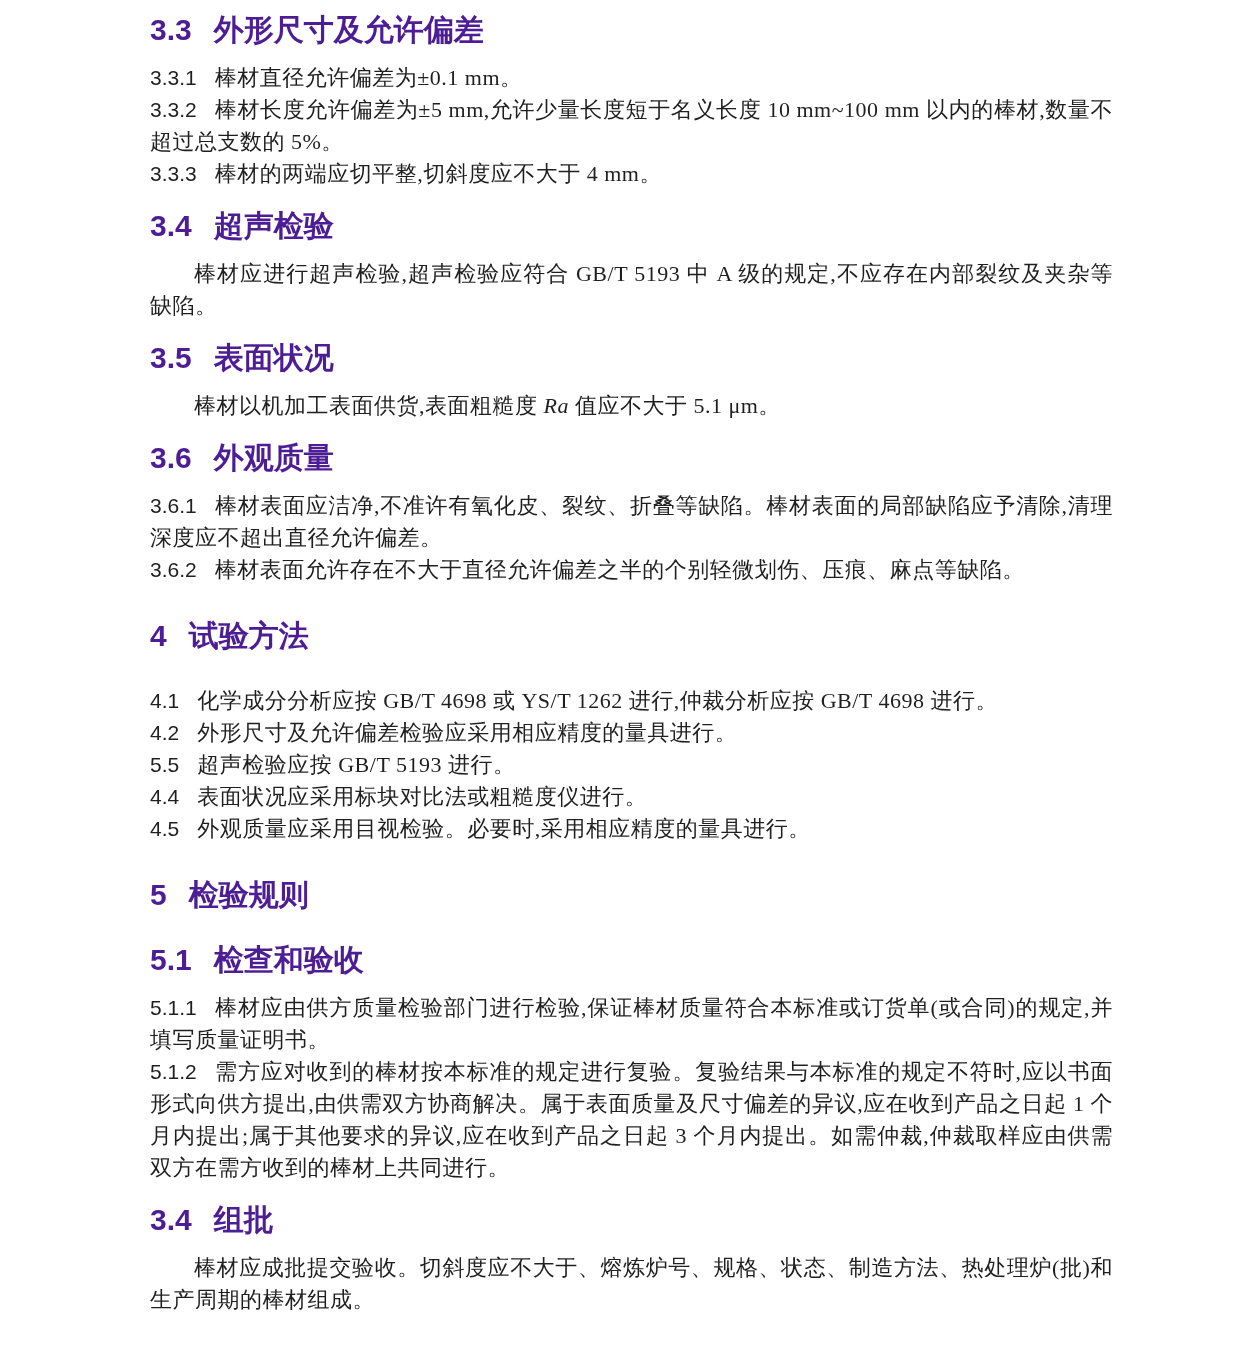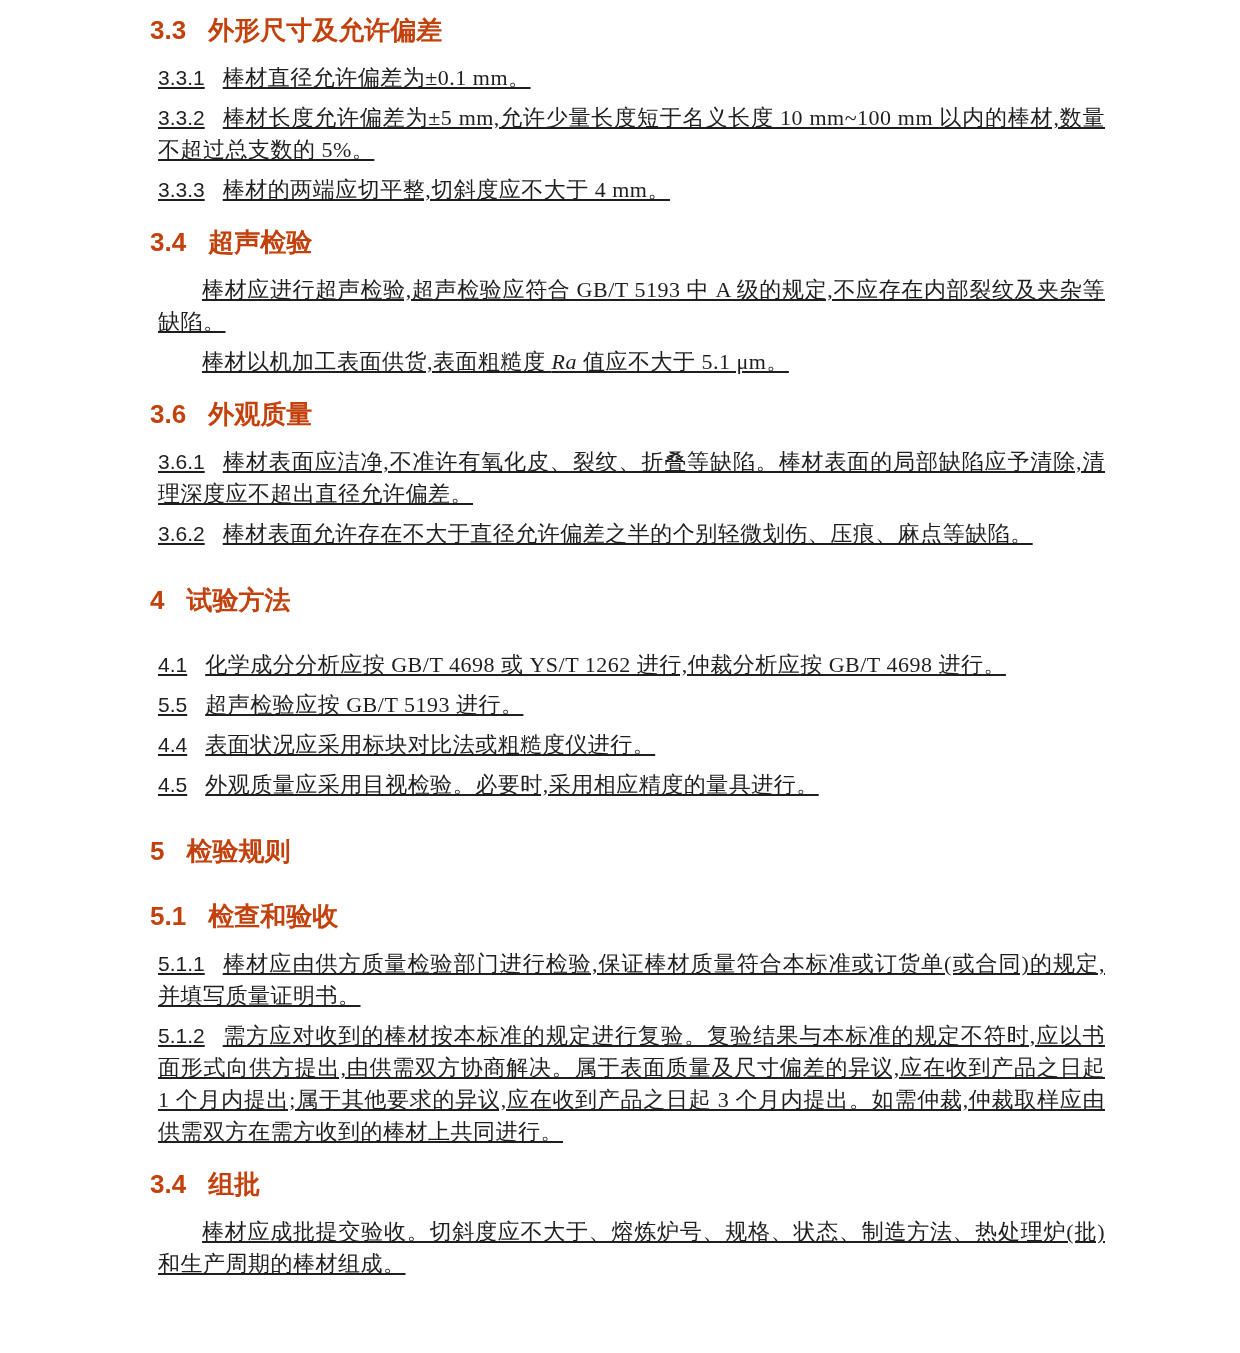--- a/index.html
+++ b/index.html
@@ -14,44 +14,43 @@
   }
   .content {
     position: absolute;
     left: 150px;
     top: 14px;
     width: 963px;
     color: #1f1f1f;
   }
   
   .clause, .para {
-    margin: 8px;
+    margin: 0;
     font-family: "Liberation Serif", "DejaVu Serif", serif;
     font-size: 22px;
     line-height: 32px;
     text-align: justify;
     letter-spacing: 0.5px;
-    text-decoration: underline;
   }
   .para.indent { text-indent: 2em; }
   .clause .cnum {
     font-family: "Liberation Sans", "DejaVu Sans", sans-serif;
     font-size: 21px;
     margin-right: 18px;
     letter-spacing: 0;
   }
   .ra { font-style: italic; font-family: "Liberation Serif", "DejaVu Serif", serif; }
   
   .h1, .h2 {
     margin: 0;
     font-family: "Liberation Sans", "DejaVu Sans", sans-serif;
     font-weight: bold;
-    font-size: 26px;
+    font-size: 30px;
     line-height: 32px;
-    color: #c2410c;
+    color: #4c1d95;
   }
   .h1 .num, .h2 .num { margin-right: 22px; letter-spacing: 0; }
   .h2 { margin: 20px 0 16px; }
   .h1 { margin: 34px 0 33px; }
   .h2.first { margin-top: 0; }
 </style>
 </head>
 <body>
 
 <div class="page">
@@ -60,31 +59,33 @@
     <p class="h2 first"><span class="num">3.3</span><span class="title">外形尺寸及允许偏差</span></p>
 
     <p class="clause"><span class="cnum">3.3.1</span><span class="ctext">棒材直径允许偏差为±0.1 mm。</span></p>
     <p class="clause"><span class="cnum">3.3.2</span><span class="ctext">棒材长度允许偏差为±5 mm,允许少量长度短于名义长度 10 mm~100 mm 以内的棒材,数量不超过总支数的 5%。</span></p>
     <p class="clause"><span class="cnum">3.3.3</span><span class="ctext">棒材的两端应切平整,切斜度应不大于 4 mm。</span></p>
 
     <p class="h2"><span class="num">3.4</span><span class="title">超声检验</span></p>
 
     <p class="para indent">棒材应进行超声检验,超声检验应符合 GB/T 5193 中 A 级的规定,不应存在内部裂纹及夹杂等缺陷。</p>
 
+    <p class="h2"><span class="num">3.5</span><span class="title">表面状况</span></p>
 
     <p class="para indent"><span>棒材以机加工表面供货,表面粗糙度 </span><span class="ra">Ra</span><span> 值应不大于 5.1 μm。</span></p>
 
     <p class="h2"><span class="num">3.6</span><span class="title">外观质量</span></p>
 
     <p class="clause"><span class="cnum">3.6.1</span><span class="ctext">棒材表面应洁净,不准许有氧化皮、裂纹、折叠等缺陷。棒材表面的局部缺陷应予清除,清理深度应不超出直径允许偏差。</span></p>
     <p class="clause"><span class="cnum">3.6.2</span><span class="ctext">棒材表面允许存在不大于直径允许偏差之半的个别轻微划伤、压痕、麻点等缺陷。</span></p>
 
     <p class="h1"><span class="num">4</span><span class="title">试验方法</span></p>
 
     <p class="clause"><span class="cnum">4.1</span><span class="ctext">化学成分分析应按 GB/T 4698 或 YS/T 1262 进行,仲裁分析应按 GB/T 4698 进行。</span></p>
+    <p class="clause"><span class="cnum">4.2</span><span class="ctext">外形尺寸及允许偏差检验应采用相应精度的量具进行。</span></p>
     <p class="clause"><span class="cnum">5.5</span><span class="ctext">超声检验应按 GB/T 5193 进行。</span></p>
     <p class="clause"><span class="cnum">4.4</span><span class="ctext">表面状况应采用标块对比法或粗糙度仪进行。</span></p>
     <p class="clause"><span class="cnum">4.5</span><span class="ctext">外观质量应采用目视检验。必要时,采用相应精度的量具进行。</span></p>
 
     <p class="h1"><span class="num">5</span><span class="title">检验规则</span></p>
 
     <p class="h2"><span class="num">5.1</span><span class="title">检查和验收</span></p>
 
     <p class="clause"><span class="cnum">5.1.1</span><span class="ctext">棒材应由供方质量检验部门进行检验,保证棒材质量符合本标准或订货单(或合同)的规定,并填写质量证明书。</span></p>
     <p class="clause"><span class="cnum">5.1.2</span><span class="ctext">需方应对收到的棒材按本标准的规定进行复验。复验结果与本标准的规定不符时,应以书面形式向供方提出,由供需双方协商解决。属于表面质量及尺寸偏差的异议,应在收到产品之日起 1 个月内提出;属于其他要求的异议,应在收到产品之日起 3 个月内提出。如需仲裁,仲裁取样应由供需双方在需方收到的棒材上共同进行。</span></p>

